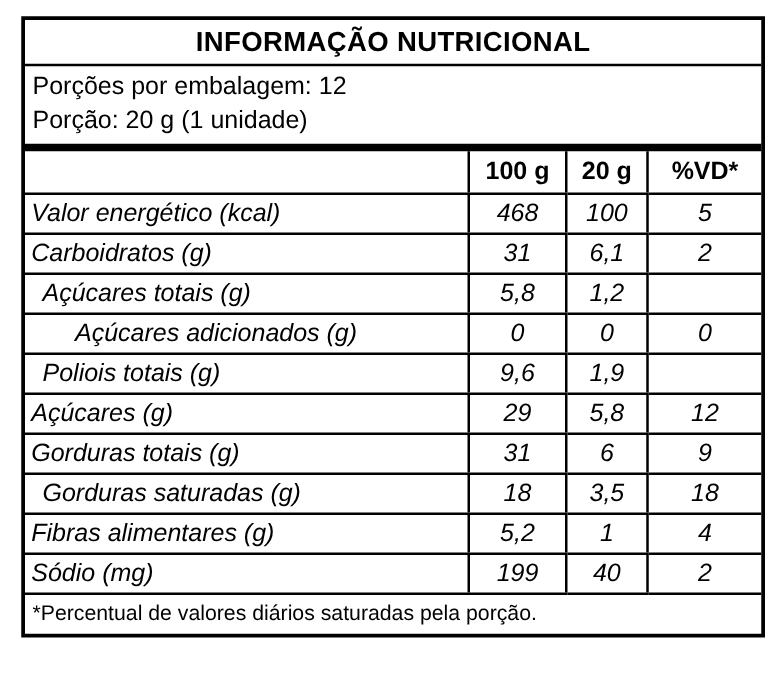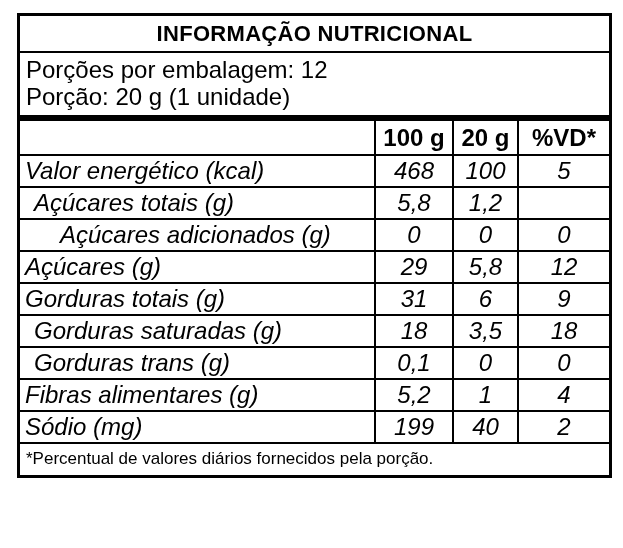--- a/index.html
+++ b/index.html
@@ -26,33 +26,33 @@
   }
   .title {
     font-size: 22px;
     font-weight: bold;
     text-align: center;
     letter-spacing: 0.3px;
     padding: 5px 0 4px 0;
     border-bottom: 2px solid #000000;
   }
   .serving-info {
-    font-size: 24px;
+    font-size: 20px;
     line-height: 27px;
     padding: 3px 6px 5px 6px;
   }
   .thick-bar {
     height: 6px;
     background: #000000;
   }
   table.nutri {
     width: 100%;
     border-collapse: collapse;
     table-layout: fixed;
-    font-size: 24px;
+    font-size: 20px;
   }
   table.nutri col.c2 { width: 78px; }
   table.nutri col.c3 { width: 65px; }
   table.nutri col.c4 { width: 91px; }
   table.nutri th, table.nutri td {
     padding: 0;
     vertical-align: middle;
     overflow: hidden;
     white-space: nowrap;
   }
@@ -109,65 +109,71 @@
       </tr>
     </thead>
     <tbody>
         <tr>
           <td class="lbl ind0">Valor energético (kcal)</td>
           <td class="val">468</td>
           <td class="val">100</td>
           <td class="val">5</td>
         </tr>
         <tr>
+          <td class="lbl ind0">Carboidratos (g)</td>
+          <td class="val">31</td>
+          <td class="val">6,1</td>
+          <td class="val">2</td>
+        </tr>
+        <tr>
           <td class="lbl ind1">Açúcares totais (g)</td>
           <td class="val">5,8</td>
           <td class="val">1,2</td>
           <td class="val"></td>
         </tr>
         <tr>
           <td class="lbl ind2">Açúcares adicionados (g)</td>
           <td class="val">0</td>
           <td class="val">0</td>
           <td class="val">0</td>
+        </tr>
+        <tr>
+          <td class="lbl ind1">Poliois totais (g)</td>
+          <td class="val">9,6</td>
+          <td class="val">1,9</td>
+          <td class="val"></td>
         </tr>
         <tr>
           <td class="lbl ind0">Açúcares (g)</td>
           <td class="val">29</td>
           <td class="val">5,8</td>
           <td class="val">12</td>
         </tr>
         <tr>
           <td class="lbl ind0">Gorduras totais (g)</td>
           <td class="val">31</td>
           <td class="val">6</td>
           <td class="val">9</td>
         </tr>
         <tr>
           <td class="lbl ind1">Gorduras saturadas (g)</td>
           <td class="val">18</td>
           <td class="val">3,5</td>
           <td class="val">18</td>
         </tr>
         <tr>
-          <td class="lbl ind1">Gorduras trans (g)</td>
-          <td class="val">0,1</td>
-          <td class="val">0</td>
-          <td class="val">0</td>
-        </tr>
-        <tr>
           <td class="lbl ind0">Fibras alimentares (g)</td>
           <td class="val">5,2</td>
           <td class="val">1</td>
           <td class="val">4</td>
         </tr>
         <tr>
           <td class="lbl ind0">Sódio (mg)</td>
           <td class="val">199</td>
           <td class="val">40</td>
           <td class="val">2</td>
         </tr>
       </tbody>
   </table>
 
-  <div class="footnote">*Percentual de valores diários fornecidos pela porção.</div>
+  <div class="footnote">*Percentual de valores diários saturadas pela porção.</div>
 
 </div>
 
 </body></html>

